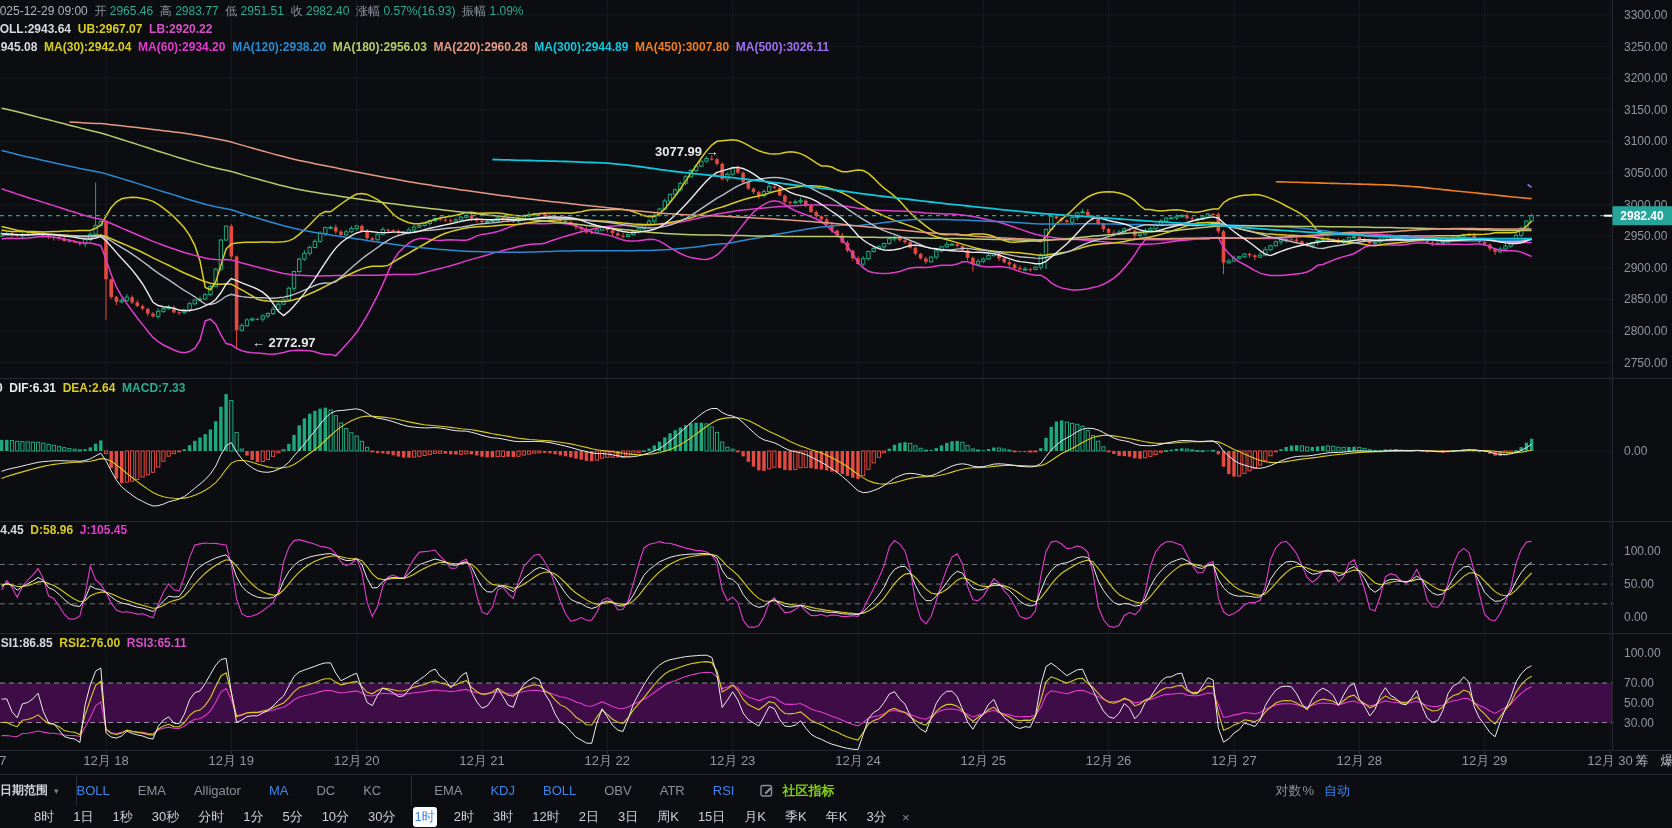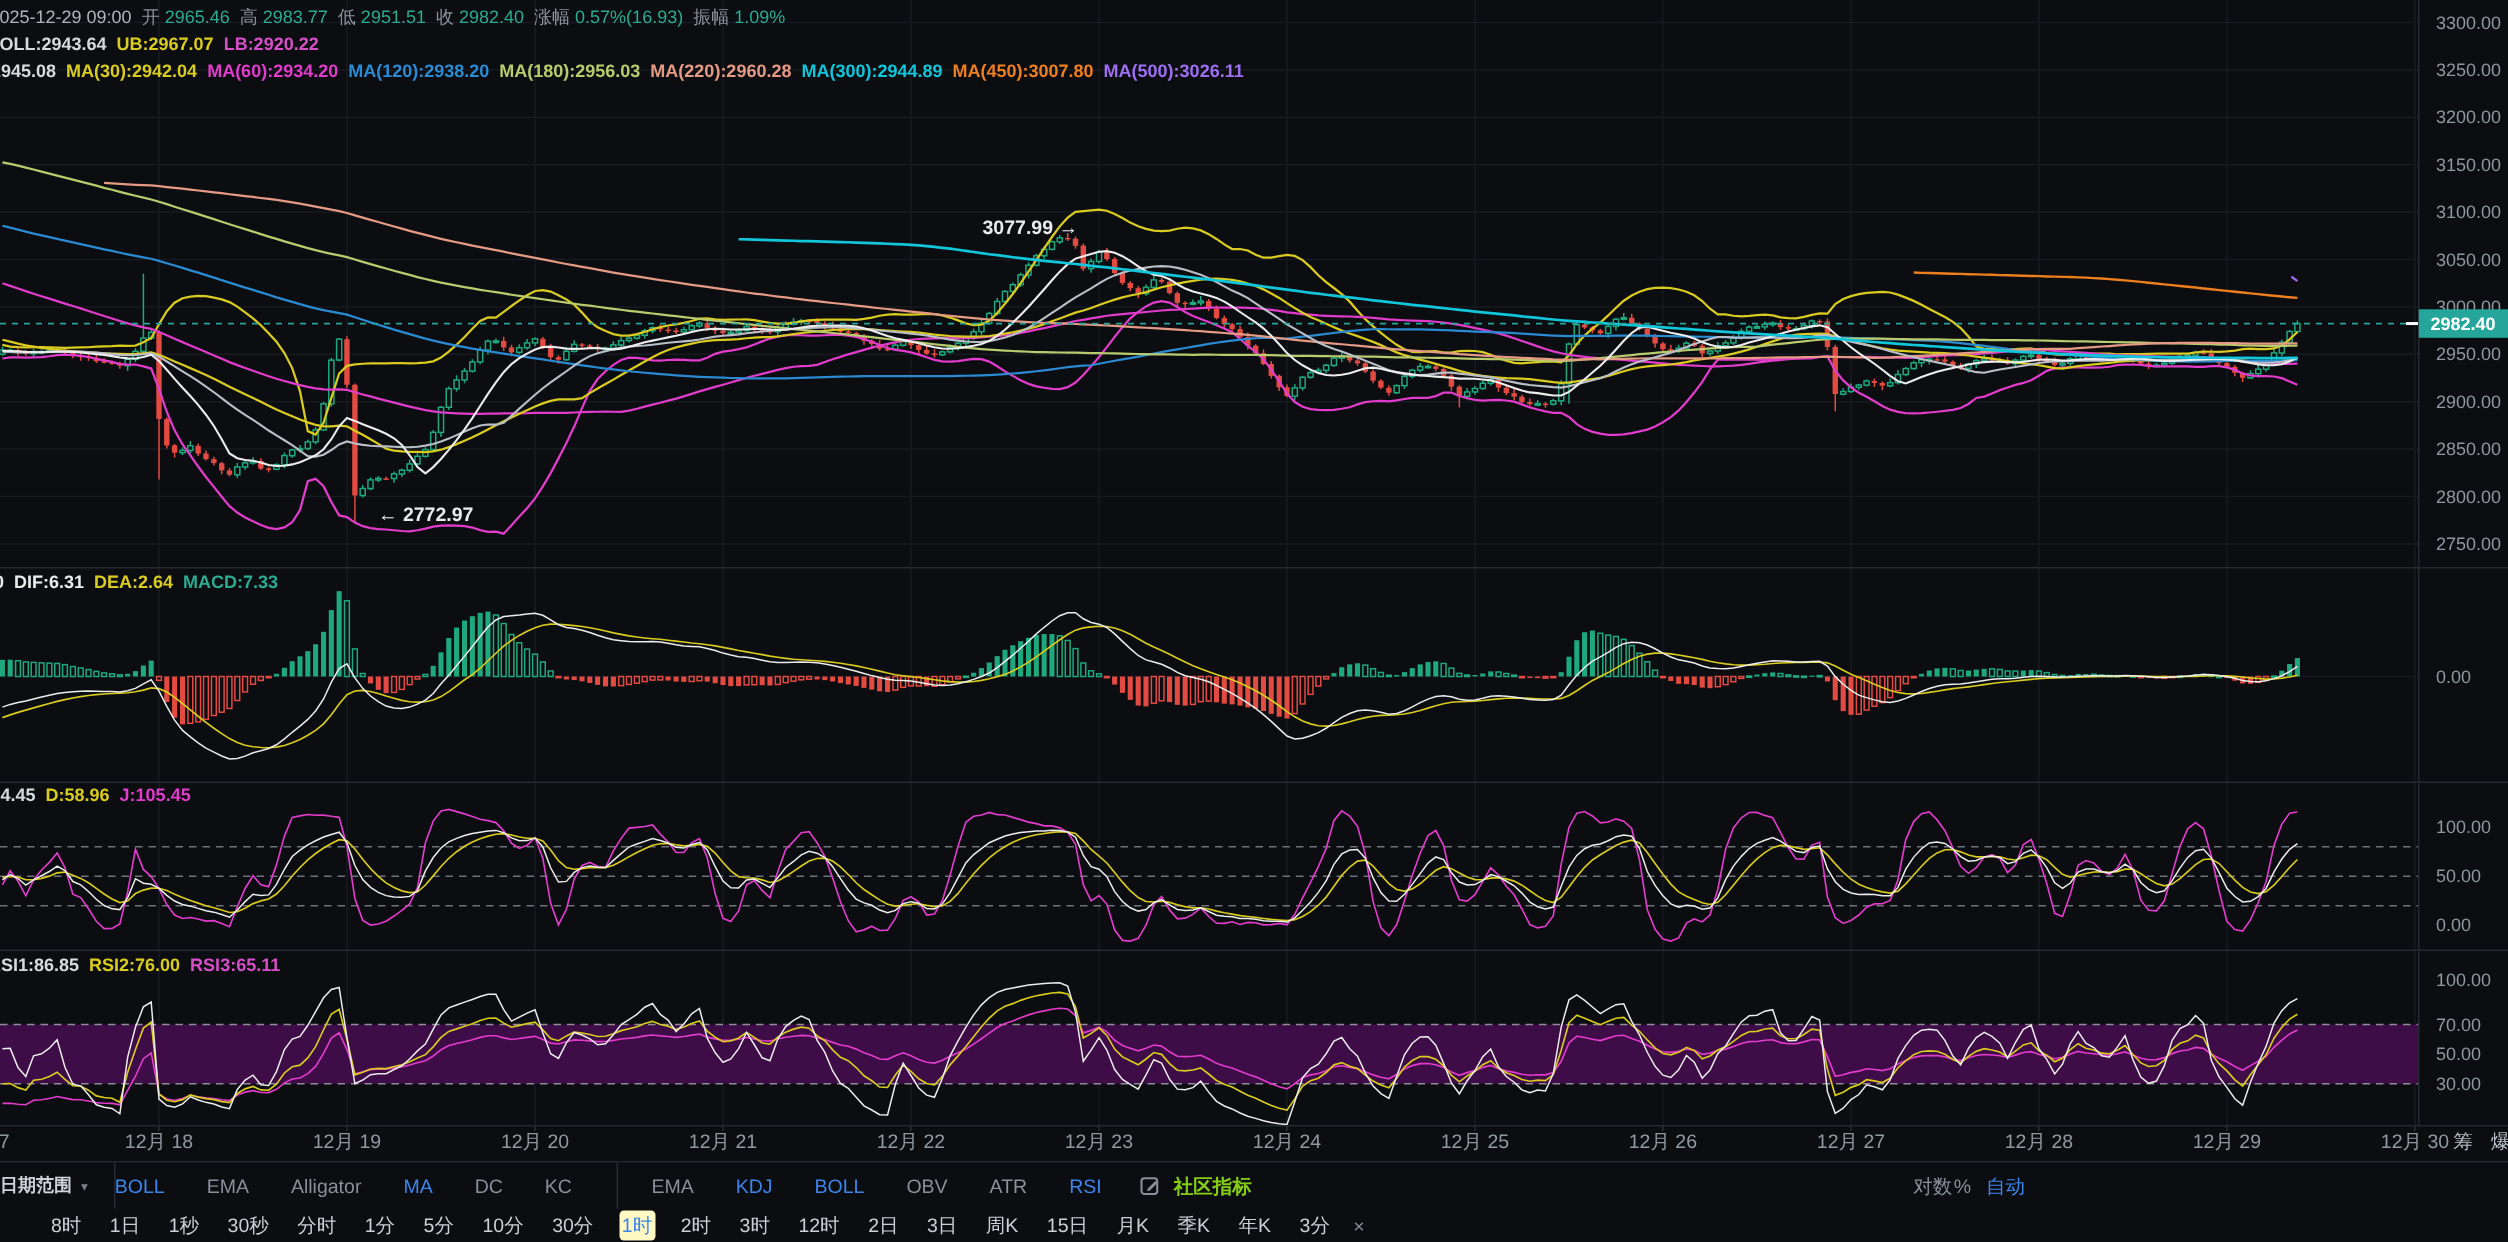--- a/index.html
+++ b/index.html
@@ -5,21 +5,21 @@
   font-family:"Liberation Sans",sans-serif;position:relative}
 #chart{position:absolute;left:0;top:0}
 .tb1{position:absolute;left:0;top:775px;width:1352px;height:31px;
   display:flex;align-items:center;color:#8a8f99;font-size:13px}
 .tb1 .b{color:#3d85ea}
 .tb2{position:absolute;left:0;top:806px;width:1501px;height:22px;
   display:flex;align-items:center;color:#ccd0d6;font-size:13px;padding-left:21px}
 .sep{width:1px;height:31px;background:#262b33}
 .it{margin-left:28px}
 .tab{margin:0 7.5px;border-radius:3px;padding:1px 2px}
-.tab.on{background:#fef9c3;color:#3d85ea}
+.tab.on{background:#ffffff;color:#3d85ea}
 .x{color:#868b95;margin-left:6px}
 </style></head>
 <body>
 <div id="chart"><svg width="1672" height="828" font-family="Liberation Sans, sans-serif">
 <rect width="1672" height="828" fill="#0b0d11"></rect>
 <line x1="106.0" y1="0" x2="106.0" y2="750" stroke="#171b21"></line>
 <line x1="231.3" y1="0" x2="231.3" y2="750" stroke="#171b21"></line>
 <line x1="356.7" y1="0" x2="356.7" y2="750" stroke="#171b21"></line>
 <line x1="482.0" y1="0" x2="482.0" y2="750" stroke="#171b21"></line>
 <line x1="607.3" y1="0" x2="607.3" y2="750" stroke="#171b21"></line>

